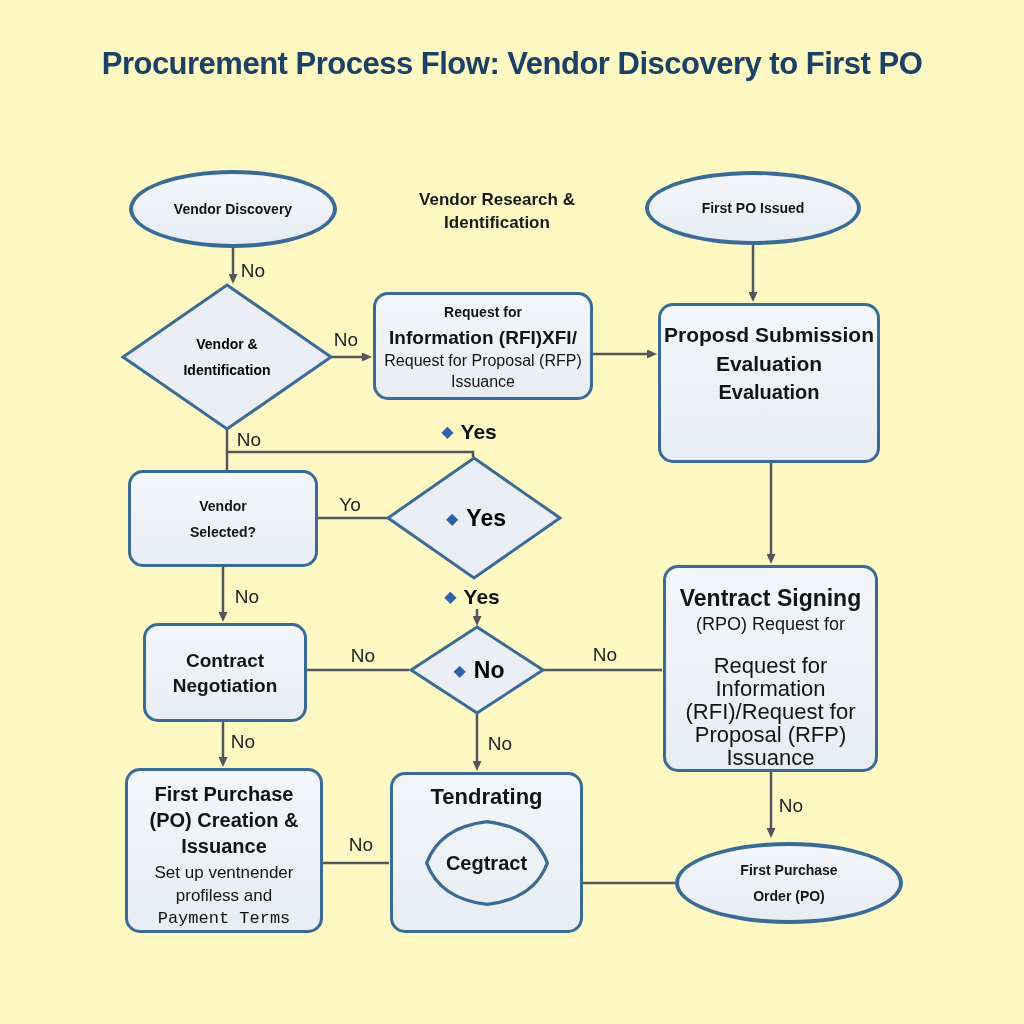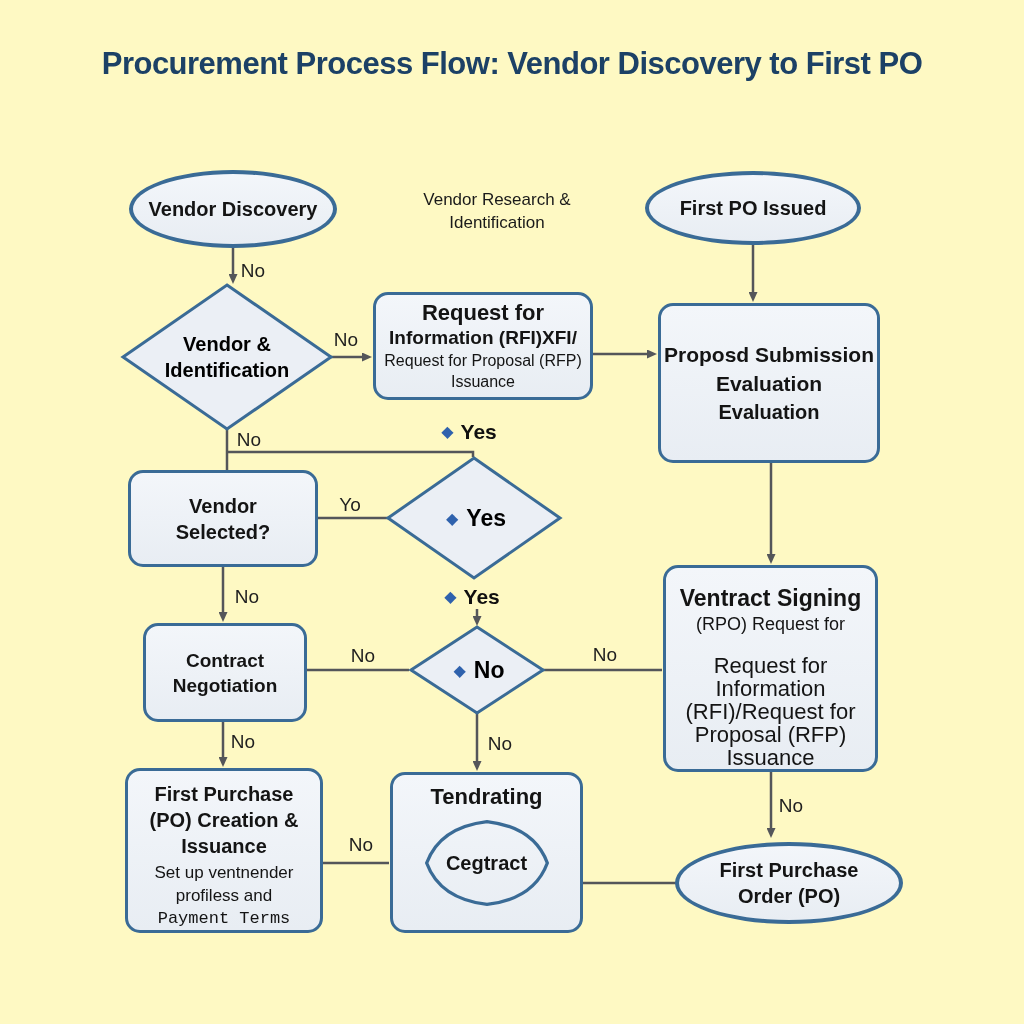--- a/index.html
+++ b/index.html
@@ -18,24 +18,24 @@
     text-align:center; color:#141414;
   }
   .box {
     border:3px solid #3a6b96; border-radius:15px;
     background:linear-gradient(180deg,#f3f6fa 0%,#e8edf3 100%);
   }
   .ellipse {
     border:4px solid #3a6b96; border-radius:50%;
     background:linear-gradient(180deg,#f3f6fa 0%,#e8edf3 100%);
   }
-  .bold20 { font-weight:700; font-size:20px; line-height:26px; }
+  .bold20 { font-weight:700; font-size:14px; line-height:26px; }
   .bold19 { font-weight:700; font-size:19px; line-height:25px; }
   .reg17  { font-weight:400; font-size:22px; line-height:23px; }
-  .note   { font-weight:400; font-size:17px; line-height:23px; color:#1a1a1a; }
+  .note   { font-weight:700; font-size:17px; line-height:23px; color:#1a1a1a; }
   .diamond-text { position:absolute; transform:translate(-50%,-50%); text-align:center; }
   .edge-label {
     position:absolute; transform:translate(-50%,-50%); white-space:nowrap;
     font-size:19px; color:#1f1f1f;
   }
   .bullet-label {
     position:absolute; transform:translate(-50%,-50%); white-space:nowrap;
     display:flex; align-items:center; gap:7px;
     font-size:21px; font-weight:700; color:#101010;
   }
@@ -100,27 +100,27 @@
   <div class="node ellipse" style="left:645px; top:171px; width:216px; height:74px;">
     <span class="bold20">First PO Issued</span>
   </div>
 
   <div class="diamond-text" style="left:227px; top:357px;">
     <div class="bold20">Vendor &amp;</div>
     <div class="bold20">Identification</div>
   </div>
 
   <div class="node box" style="left:373px; top:292px; width:220px; height:108px; padding:4px 2px;">
-    <span style="font-weight:700; font-size:22px; line-height:25px;">Request for</span>
+    <span style="font-weight:700; font-size:14px; line-height:25px;">Request for</span>
     <span style="font-weight:700; font-size:19px; line-height:25px;">Information (RFI)XFI/</span>
     <span style="font-weight:400; font-size:16px; line-height:21px;">Request for Proposal (RFP)</span>
     <span style="font-weight:400; font-size:16px; line-height:21px;">Issuance</span>
   </div>
 
-  <div class="node box" style="left:658px; top:303px; width:222px; height:160px; justify-content:flex-start; padding-top:34px;">
+  <div class="node box" style="left:658px; top:303px; width:222px; height:160px; justify-content:flex-start; padding-top:14px;">
     <span style="font-weight:700; font-size:21px; line-height:29px;">Proposd Submission</span>
     <span style="font-weight:700; font-size:21px; line-height:29px;">Evaluation</span>
     <span style="font-weight:600; font-size:20px; line-height:28px;">Evaluation</span>
   </div>
 
   <div class="node box" style="left:128px; top:470px; width:190px; height:97px;">
     <span class="bold20">Vendor</span>
     <span class="bold20">Selected?</span>
   </div>
 

